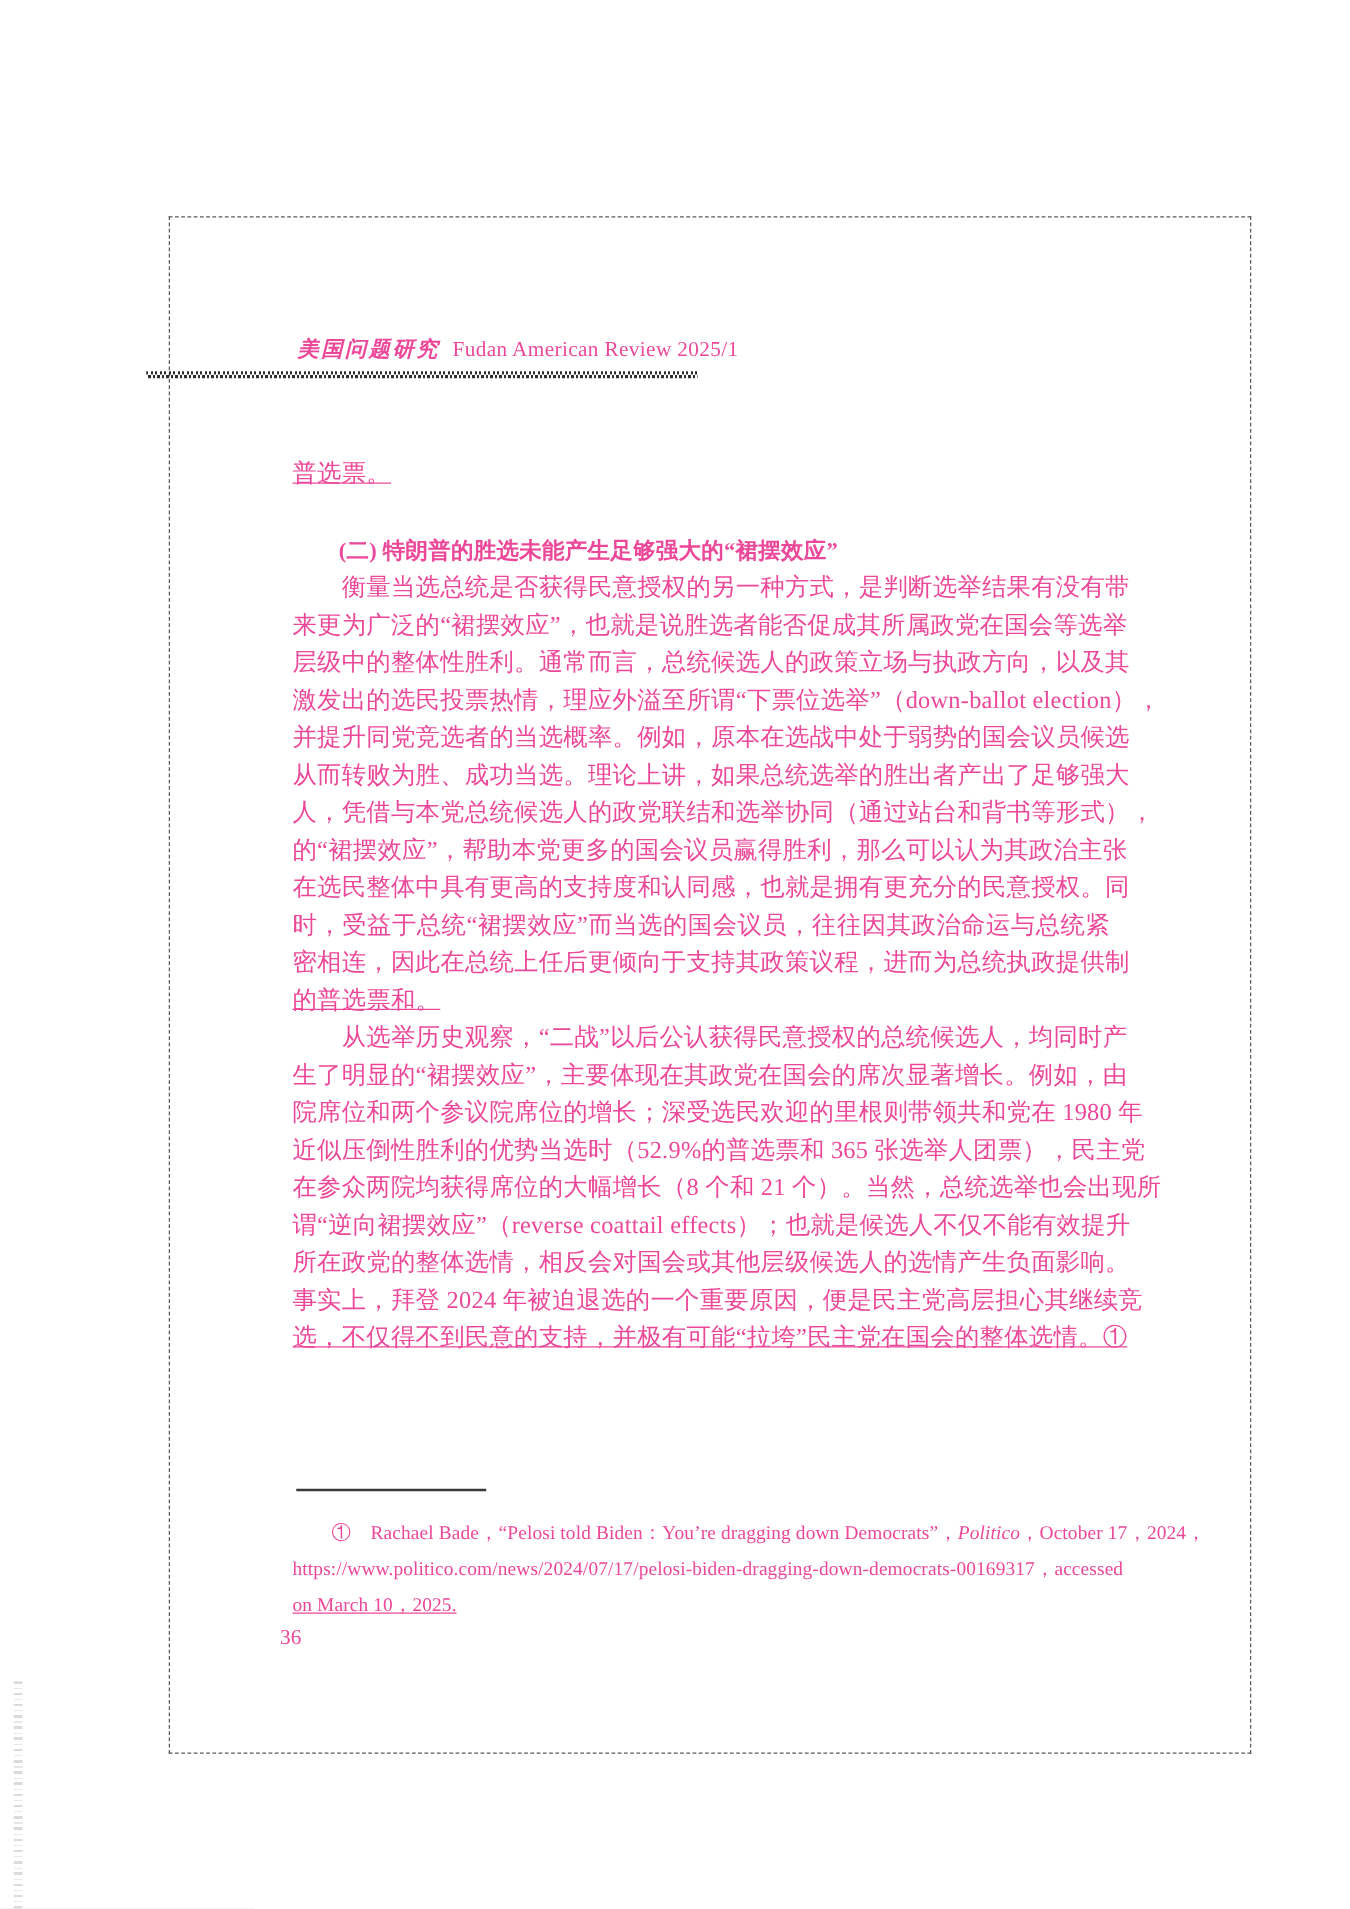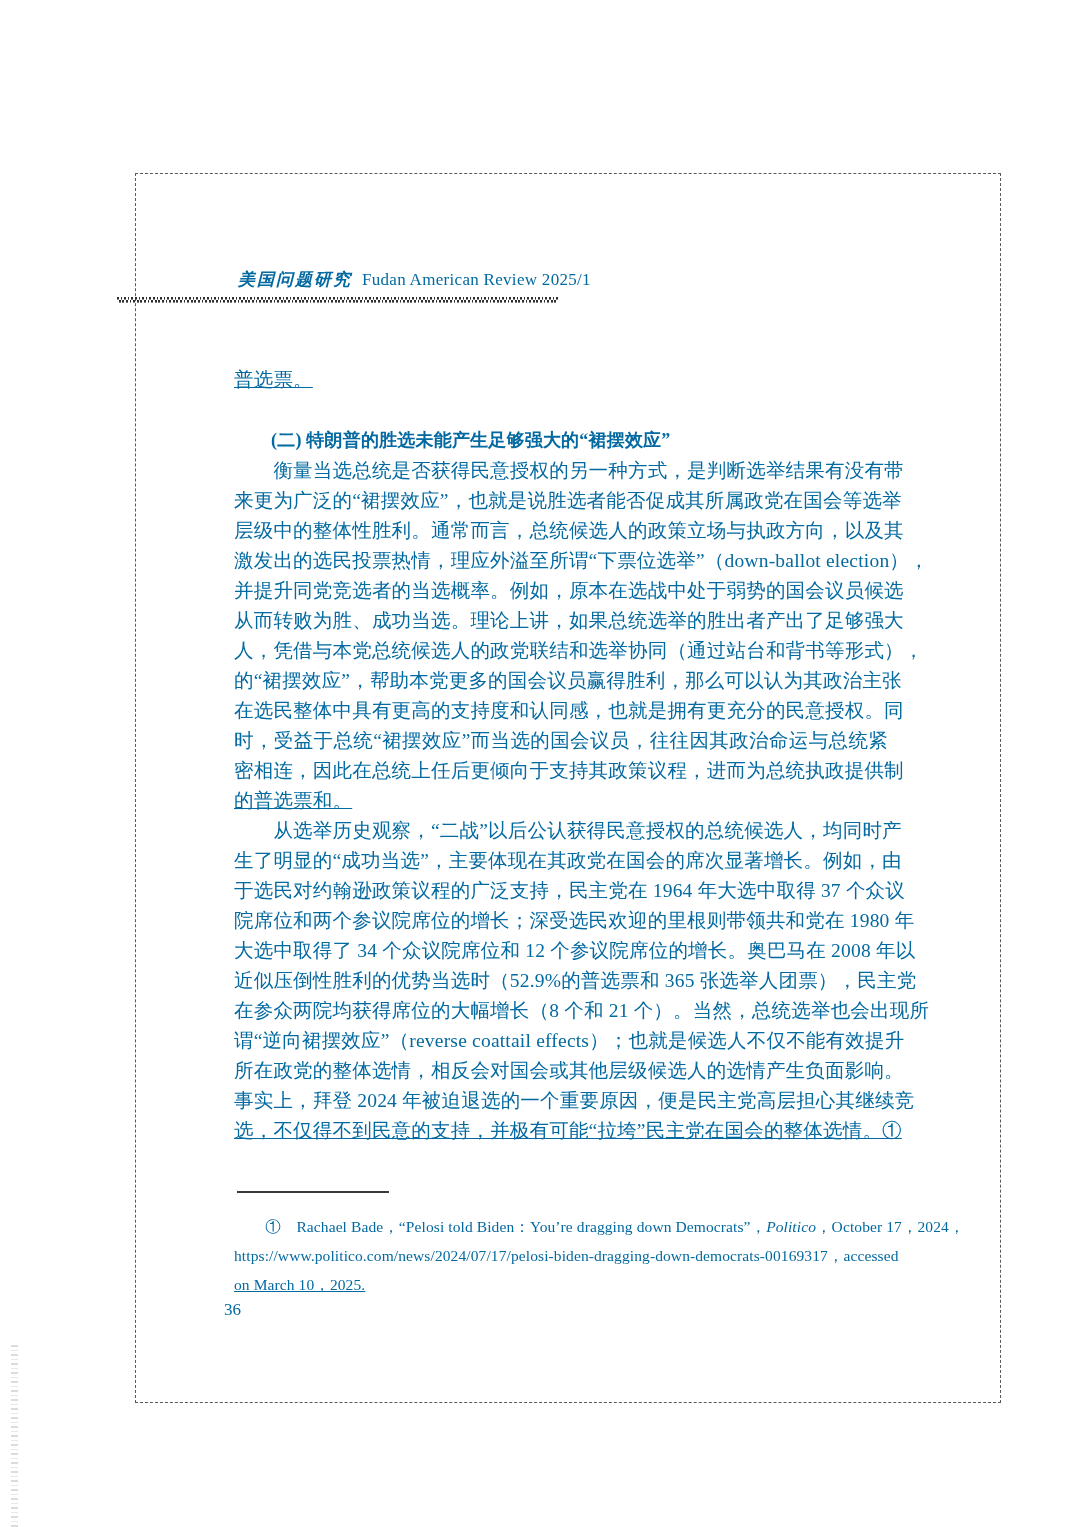--- a/index.html
+++ b/index.html
@@ -1,21 +1,21 @@
 <!DOCTYPE html>
 <html><head>
 <meta charset="utf-8">
 <style>
   html,body{margin:0;padding:0;background:#e8e8e8;}
   .page{
     position:relative;
     width:1080px;height:1527px;
     background:#ffffff;
     font-family:"Liberation Serif","DejaVu Serif",serif;
-    color:#0369a1;
+    color:#ec4899;
     overflow:hidden;
   }
   .frame{
     position:absolute;
     left:135px;top:173px;
     width:864px;height:1228px;
     border:1.5px dashed #5a5a5a;
   }
   .journal-header{
     position:absolute;
@@ -124,24 +124,22 @@
         <div class="ln"><span>人，凭借与本党总统候选人的政党联结和选举协同（通过站台和背书等形式），</span></div>
         <div class="ln"><span>的“裙摆效应”，帮助本党更多的国会议员赢得胜利，那么可以认为其政治主张</span></div>
         <div class="ln"><span>在选民整体中具有更高的支持度和认同感，也就是拥有更充分的民意授权。同</span></div>
         <div class="ln"><span>时，受益于总统“裙摆效应”而当选的国会议员，往往因其政治命运与总统紧</span></div>
         <div class="ln"><span>密相连，因此在总统上任后更倾向于支持其政策议程，进而为总统执政提供制</span></div>
         <div class="ln last"><span>的普选票和。</span></div>
       </div>
 
     <div>
         <div class="ln"><span>　　从选举历史观察，“二战”以后公认获得民意授权的总统候选人，均同时产</span></div>
-        <div class="ln"><span>生了明显的“成功当选”，主要体现在其政党在国会的席次显著增长。例如，由</span></div>
-        <div class="ln"><span>于选民对约翰逊政策议程的广泛支持，民主党在 1964 年大选中取得 37 个众议</span></div>
+        <div class="ln"><span>生了明显的“裙摆效应”，主要体现在其政党在国会的席次显著增长。例如，由</span></div>
         <div class="ln"><span>院席位和两个参议院席位的增长；深受选民欢迎的里根则带领共和党在 1980 年</span></div>
-        <div class="ln"><span>大选中取得了 34 个众议院席位和 12 个参议院席位的增长。奥巴马在 2008 年以</span></div>
         <div class="ln"><span>近似压倒性胜利的优势当选时（52.9%的普选票和 365 张选举人团票），民主党</span></div>
         <div class="ln"><span>在参众两院均获得席位的大幅增长（8 个和 21 个）。当然，总统选举也会出现所</span></div>
         <div class="ln"><span>谓“逆向裙摆效应”（reverse coattail effects）；也就是候选人不仅不能有效提升</span></div>
         <div class="ln"><span>所在政党的整体选情，相反会对国会或其他层级候选人的选情产生负面影响。</span></div>
         <div class="ln"><span>事实上，拜登 2024 年被迫退选的一个重要原因，便是民主党高层担心其继续竞</span></div>
         <div class="ln last"><span>选，不仅得不到民意的支持，并极有可能“拉垮”民主党在国会的整体选情。①</span></div>
       </div>
   </div>
 
   <div class="fn-sep"></div>

